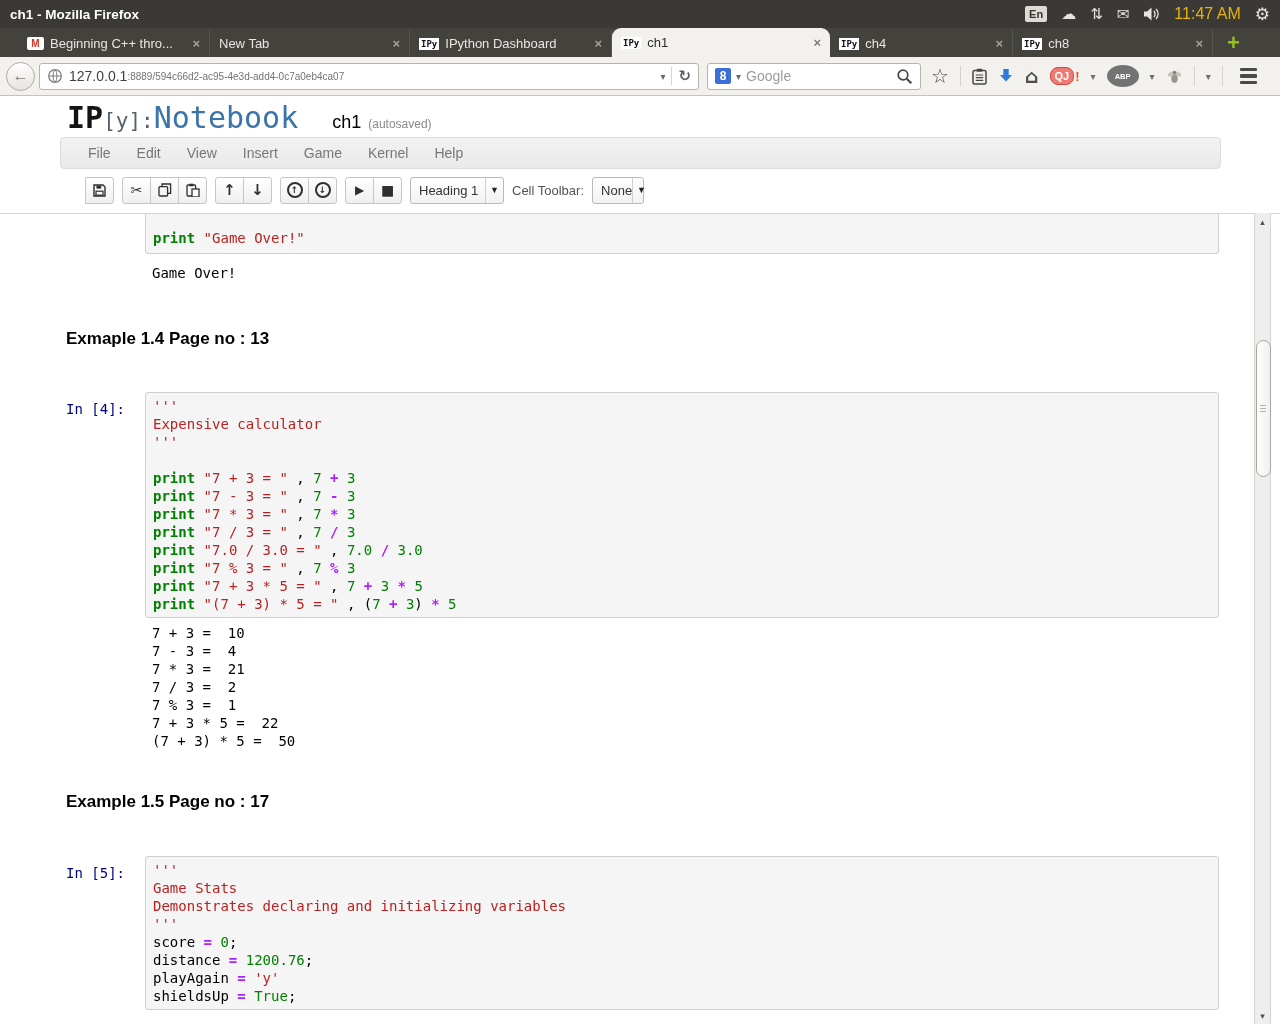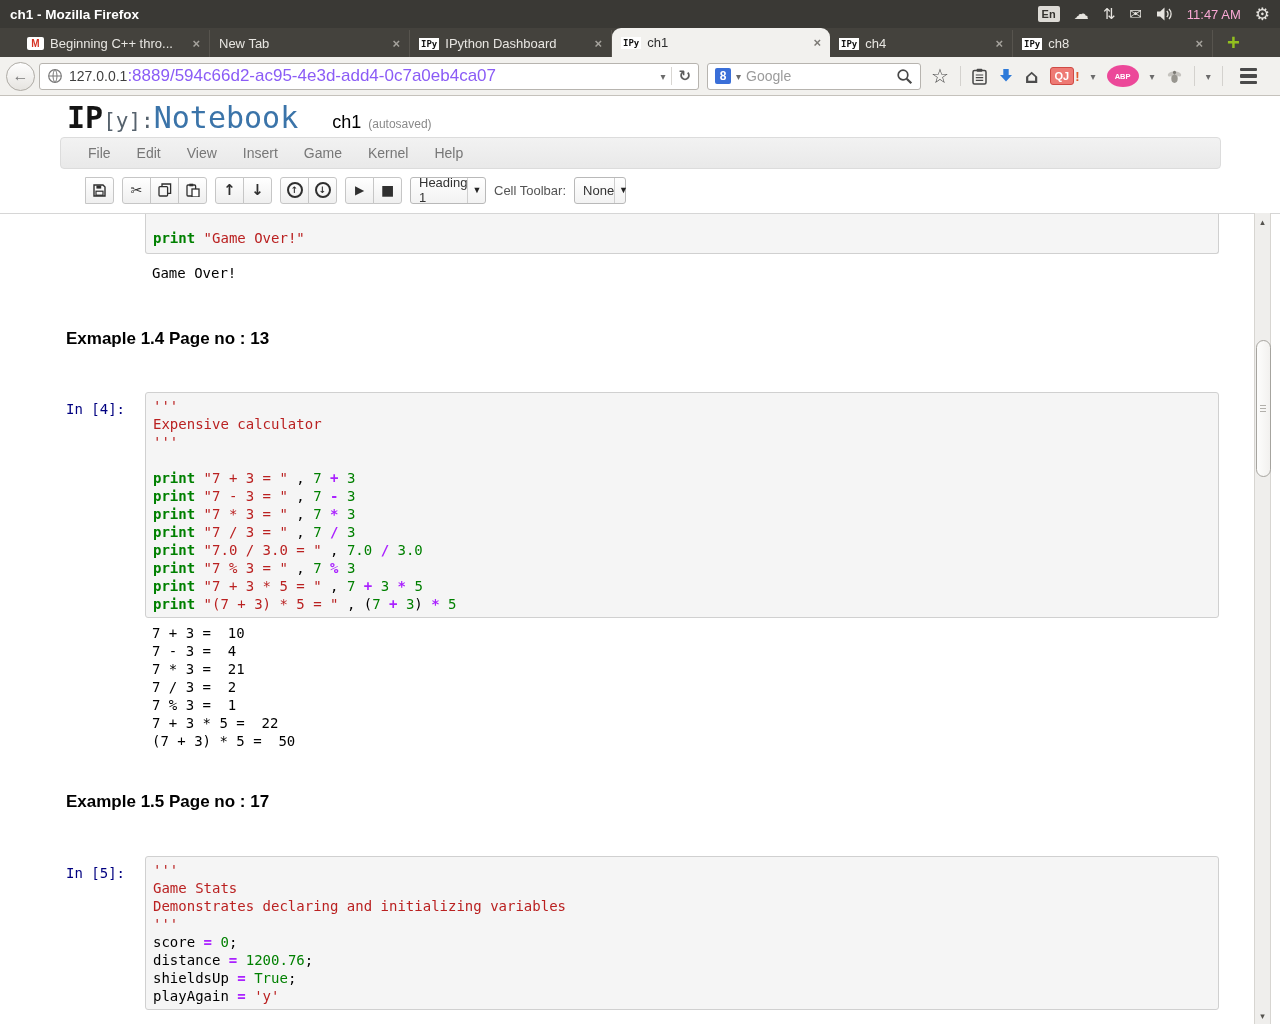--- a/index.html
+++ b/index.html
@@ -8,21 +8,21 @@
   .screen { position:absolute; inset:0; overflow:hidden; }
 
   
   .titlebar { position:absolute; top:0; left:0; right:0; height:28px; background:#3a3935;
               display:flex; align-items:center; }
   .window-title { flex:1; color:#fff; font-weight:bold; font-size:13.5px; padding-left:10px; }
   .tray { display:flex; align-items:center; gap:14px; padding-right:10px; color:#e6e4df; }
   .en-badge { background:#dddbd6; color:#35332f; font-size:11px; font-weight:bold;
               padding:2px 4px; border-radius:2px;margin-left:44px; }
   .tray-ico { font-size:15px; line-height:1; color:#e6e4df; font-family:"DejaVu Sans", sans-serif; }
-  .clock { font-size:13px; color:#f9a8d4; }
+  .clock { font-size:16px; color:#eab308; }
 
   
   .tabbar { position:absolute; top:28px; left:0; right:0; height:29px; background:#44423d;
             display:flex; align-items:flex-end; }
   .tab { height:27px; display:flex; align-items:center; gap:6px; padding:0 9px;
          color:#e8e6e2; font-size:13px; border-right:1px solid #57544e; overflow:hidden; }
   .tab.active { height:29px; background:#f2f1ee; color:#2d2d2d; border-right:none;
                 border-radius:9px 9px 0 0; }
   .tab-label { flex:1; white-space:nowrap; overflow:hidden; }
   .tab-close { color:#a5a29c; font-size:13px; font-weight:bold; }
@@ -37,39 +37,39 @@
   
   .navbar { position:absolute; top:57px; left:0; right:0; height:39px; background:#f2f1ee;
             border-bottom:1px solid #c5c2bc; display:flex; align-items:center; padding-left:6px; }
   .back-btn { width:29px; height:29px; border-radius:50%; border:1px solid #aeaba5;
               background:linear-gradient(#fefefe,#e6e4e0); color:#7b7b7b; font-size:16px;
               font-weight:bold; display:flex; align-items:center; justify-content:center; flex:none; }
   .url-field { height:27px; width:660px; margin-left:4px; background:#fff;
                border:1px solid #b7b4af; border-radius:3px; display:flex; align-items:center;
                gap:6px; padding:0 7px; }
   .url-host { color:#3f3f3f; font-size:14px; }
-  .url-rest { color:#8b5cf6; font-size:17px; margin-left:-6px; }
+  .url-rest { color:#737373; font-size:10px; margin-left:-6px; }
   .url-caret { margin-left:auto; color:#555; font-size:10px; }
   .url-div { width:1px; height:18px; background:#d8d6d2; }
   .reload-ico { color:#5d5d5d; font-size:15px; font-weight:bold; font-family:"DejaVu Sans", sans-serif; }
   .search-field { height:27px; width:214px; margin-left:8px; background:#fff;
                   border:1px solid #b7b4af; border-radius:3px; display:flex; align-items:center;
                   gap:5px; padding:0 7px; }
   .g8 { width:16px; height:16px; background:#3a6fd8; border-radius:2px; color:#fff;
         font-size:12px; font-weight:bold; display:flex; align-items:center; justify-content:center; flex:none; }
   .search-ph { color:#9b9b9b; font-size:14px; flex:1; }
   .nav-icons { display:flex; align-items:center; gap:11px; margin-left:10px; }
   .ni { display:flex; align-items:center; justify-content:center; }
   .star-ico { font-size:20px; color:#4c4c4c; font-family:"DejaVu Sans", sans-serif; }
   .home-ico { font-size:19px; color:#4c4c4c; font-weight:bold; font-family:"DejaVu Sans", sans-serif; }
   .vsep { width:1px; height:20px; background:#d4d2ce; }
-  .qj-badge { background:#ee7a74; border:1px solid #cf4a44; border-radius:3px; color:#fff;
+  .qj-badge { background:#ee7a74; border:1px solid #cf4a44; border-radius:8px; color:#fff;
               font-size:11px; font-weight:bold; padding:2px 4px; }
   .qj-bang { color:#e05a2b; font-weight:bold; font-size:13px; margin-left:1px; }
-  .abp-badge { width:32px; height:22px; border-radius:50%; background:#ec4899; color:#fff;
+  .abp-badge { width:32px; height:22px; border-radius:50%; background:#737373; color:#fff;
                font-size:7.5px; font-weight:bold; display:flex; align-items:center; justify-content:center; }
   .caret { color:#6b6b6b; font-size:10px; font-family:"DejaVu Sans", sans-serif; }
   .hamb { display:flex; flex-direction:column; gap:3px; margin-left:6px; margin-right:8px; }
   .hamb i { display:block; width:17px; height:3.2px; background:#4a4a4a; border-radius:1px; }
 
   
   .page { position:absolute; top:96px; left:0; right:0; bottom:0; background:#fff; overflow:hidden; }
   .nb-header { padding:4px 0 0 67px; height:38px; display:flex; align-items:baseline; }
   .logo { font-family:"DejaVu Sans Mono", monospace; white-space:nowrap; }
   .logo-ip { font-size:30px; font-weight:bold; color:#141414; }
@@ -95,21 +95,21 @@
   .gly.arr { font-weight:bold; font-size:15px; }
   .gly.run { font-size:12px; }
   .gly.stop { font-size:14px; }
   .circ { width:16px; height:16px; border:2px solid #2f2f2f; border-radius:50%;
           display:flex; align-items:center; justify-content:center; }
   .circ b { font-size:9px; font-weight:bold; color:#2f2f2f; line-height:1; font-family:"DejaVu Sans", sans-serif; }
   .sel { display:inline-flex; align-items:center; height:27px; background:linear-gradient(#fff,#f2f2f2);
          border:1px solid #b9b9b9; border-radius:3px; font-size:13px; color:#333; padding-left:8px; }
   .sel-caret { margin-left:auto; border-left:1px solid #cfcfcf; height:100%; display:flex;
                align-items:center; padding:0 4px; font-size:9px; color:#222; }
-  .sel.cell-type { width:76px; margin-left:0; }
+  .sel.cell-type { width:94px; margin-left:0; }
   .sel.ctb { width:52px; }
   .ctb-label { font-size:13px; color:#545454; margin-left:0; }
 
   .nb-divider { margin-top:9px; border-top:1px solid #d6d6d6; }
 
   
   .notebook { padding-right:61px; }
   .cell-row { display:flex; padding-left:66px; }
   .prompt { width:79px; flex:none; font:14px "DejaVu Sans Mono", monospace; color:#000080;
             padding-top:9px; white-space:nowrap; }
@@ -413,22 +413,22 @@
         <div class="heading-cell" style="margin-top: 43px;">Example 1.5 Page no : 17</div>
         <div class="cell-row" style="margin-top: 46px;">
           <div class="prompt">In [5]:</div>
           <div class="input-area">
             <div class="cm-line"><span class="tk-str">'''</span></div>
             <div class="cm-line"><span class="tk-str">Game Stats</span></div>
             <div class="cm-line"><span class="tk-str">Demonstrates declaring and initializing variables</span></div>
             <div class="cm-line"><span class="tk-str">'''</span></div>
             <div class="cm-line"><span class="tk-pl">score </span><span class="tk-op">=</span><span class="tk-pl"> </span><span class="tk-num">0</span><span class="tk-pl">;</span></div>
             <div class="cm-line"><span class="tk-pl">distance </span><span class="tk-op">=</span><span class="tk-pl"> </span><span class="tk-num">1200.76</span><span class="tk-pl">;</span></div>
+            <div class="cm-line"><span class="tk-pl">playAgain </span><span class="tk-op">=</span><span class="tk-pl"> </span><span class="tk-str">'y'</span></div>
             <div class="cm-line"><span class="tk-pl">shieldsUp </span><span class="tk-op">=</span><span class="tk-pl"> </span><span class="tk-num">True</span><span class="tk-pl">;</span></div>
-            <div class="cm-line"><span class="tk-pl">playAgain </span><span class="tk-op">=</span><span class="tk-pl"> </span><span class="tk-str">'y'</span></div>
           </div>
         </div>
       </div>
 
     <div class="scrollbar">
       <span class="sb-btn sb-up">▴</span>
       <span class="sb-thumb">
           <i></i>
           <i></i>
           <i></i>

